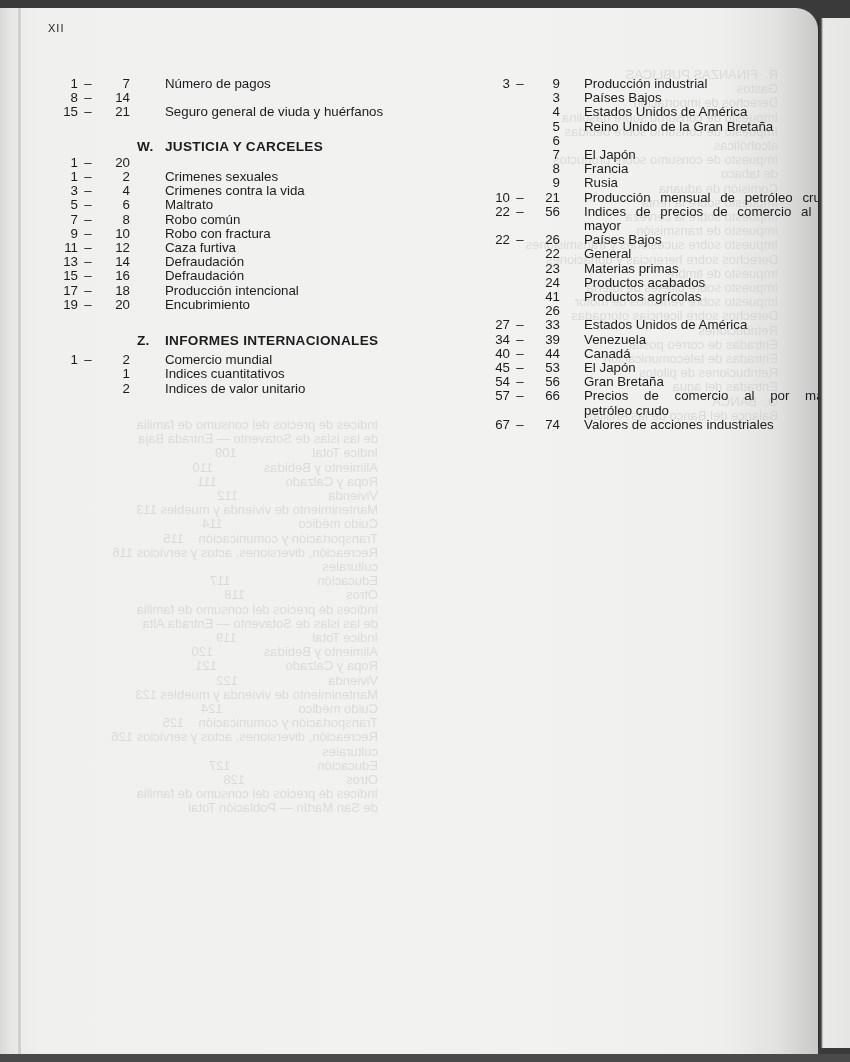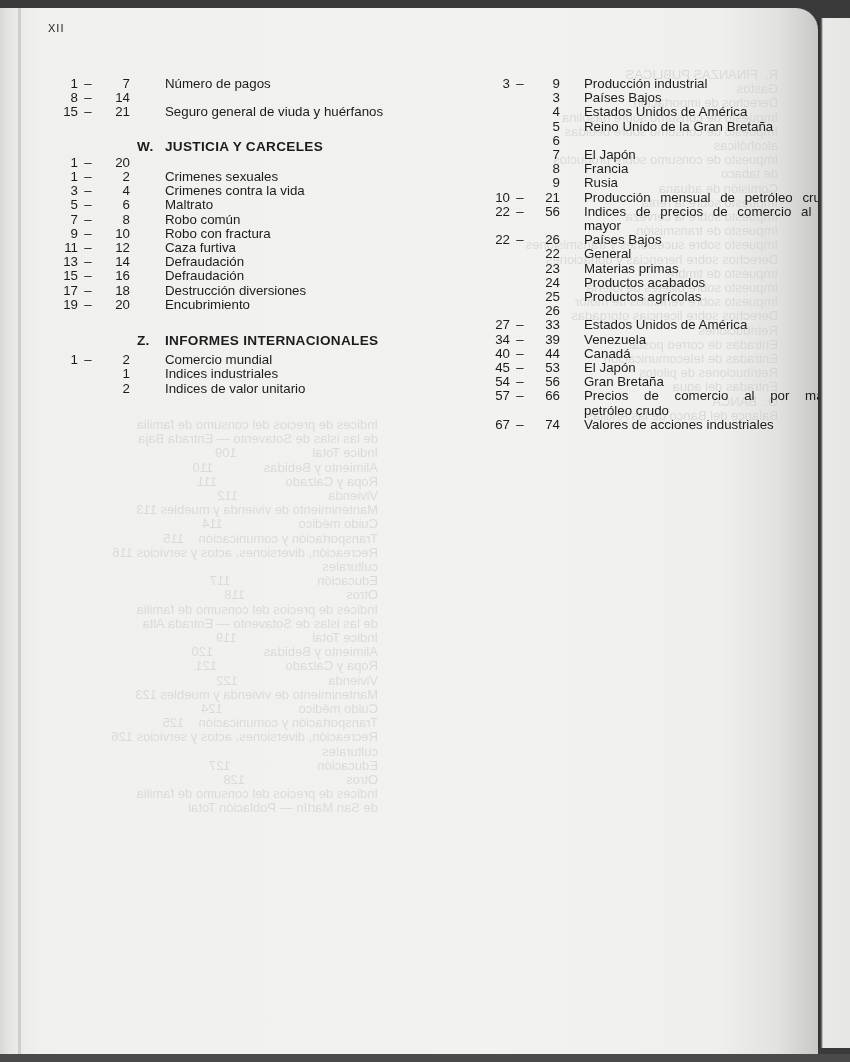--- a/index.html
+++ b/index.html
@@ -222,21 +222,21 @@
           <span class="b">16</span>
         </div>
       <div class="label">Defraudación</div>
     </div>
     <div class="entry">
       <div class="range">
           <span class="a">17</span>
           <span class="dash">–</span>
           <span class="b">18</span>
         </div>
-      <div class="label">Destrucción diversiones</div>
+      <div class="label">Producción intencional</div>
     </div>
     <div class="entry">
       <div class="range">
           <span class="a">19</span>
           <span class="dash">–</span>
           <span class="b">20</span>
         </div>
       <div class="label">Encubrimiento</div>
     </div>
 
@@ -252,21 +252,21 @@
           <span class="b">2</span>
         </div>
       <div class="label">Comercio mundial</div>
     </div>
     <div class="entry">
       <div class="range">
           <span class="a"></span>
           <span class="dash"></span>
           <span class="b">1</span>
         </div>
-      <div class="label">Indices industriales</div>
+      <div class="label">Indices cuantitativos</div>
     </div>
     <div class="entry">
       <div class="range">
           <span class="a"></span>
           <span class="dash"></span>
           <span class="b">2</span>
         </div>
       <div class="label">Indices de valor unitario</div>
     </div>
   </div>
@@ -383,21 +383,21 @@
           <span class="a"></span>
           <span class="dash"></span>
           <span class="b">24</span>
         </div>
       <div class="label">Productos acabados</div>
     </div>
     <div class="entry">
       <div class="range">
           <span class="a"></span>
           <span class="dash"></span>
-          <span class="b">25</span>
+          <span class="b">41</span>
         </div>
       <div class="label">Productos agrícolas</div>
     </div>
     <div class="entry">
       <div class="range">
           <span class="a"></span>
           <span class="dash"></span>
           <span class="b">26</span>
         </div>
     </div>

